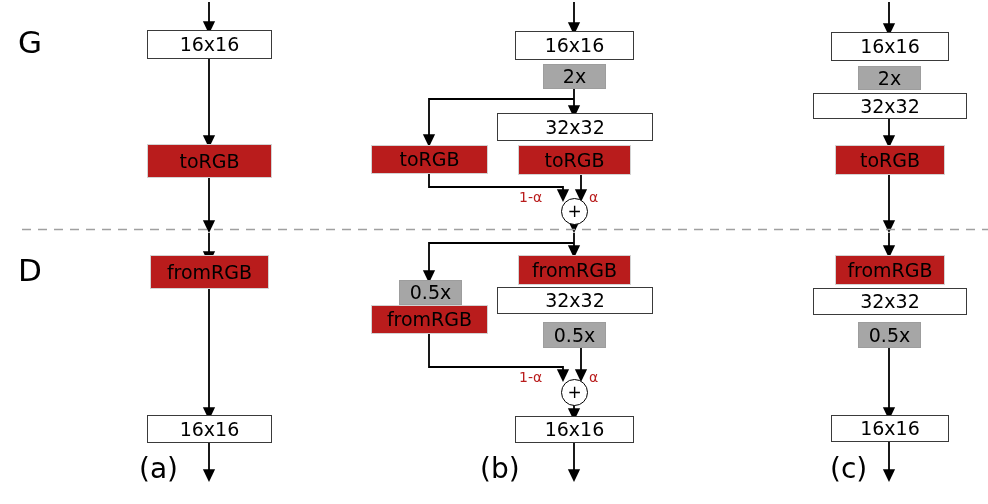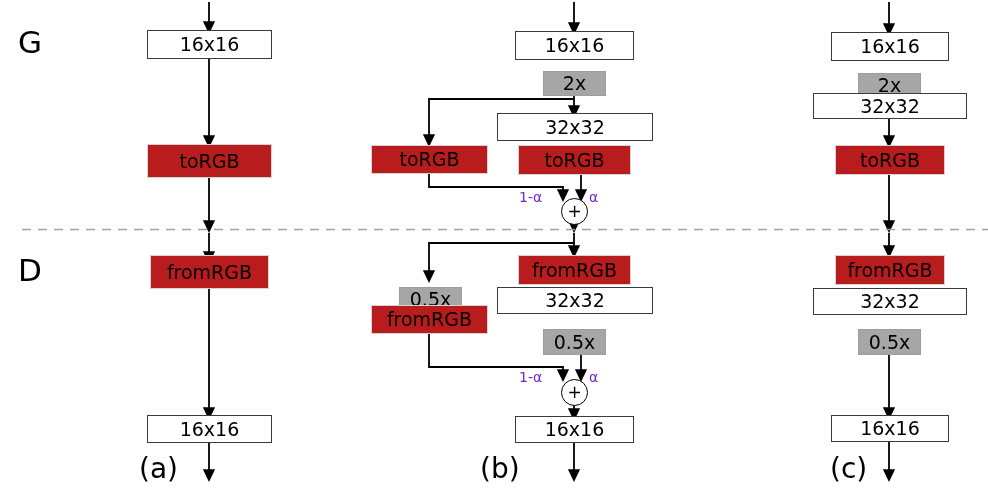--- a/index.html
+++ b/index.html
@@ -26,40 +26,39 @@
     background:#ffffff;
     border:1.6px solid #3a3a3a;
   }
   .node.light{
     background:#b91c1c;
     border:1px solid #d3d3d3;
   }
   .node.dark{
     background:#a6a6a6;
     border:1px solid #9d9d9d;
-    margin-top:7px;
   }
   .stage-label{
     position:absolute;
     font-size:31px;
     color:#000000;
     line-height:1;
     z-index:3;
   }
   .panel-label{
     position:absolute;
     font-size:28px;
     color:#000000;
     line-height:1;
     z-index:3;
   }
   .alpha-label{
     position:absolute;
     font-size:14px;
-    color:#6d28d9;
+    color:#b91c1c;
     line-height:1;
     z-index:3;
     white-space:nowrap;
   }
   .plus-node{
     position:absolute;
     width:25px;height:25px;
     border:1.6px solid #000000;
     border-radius:50%;
     background:#ffffff;

